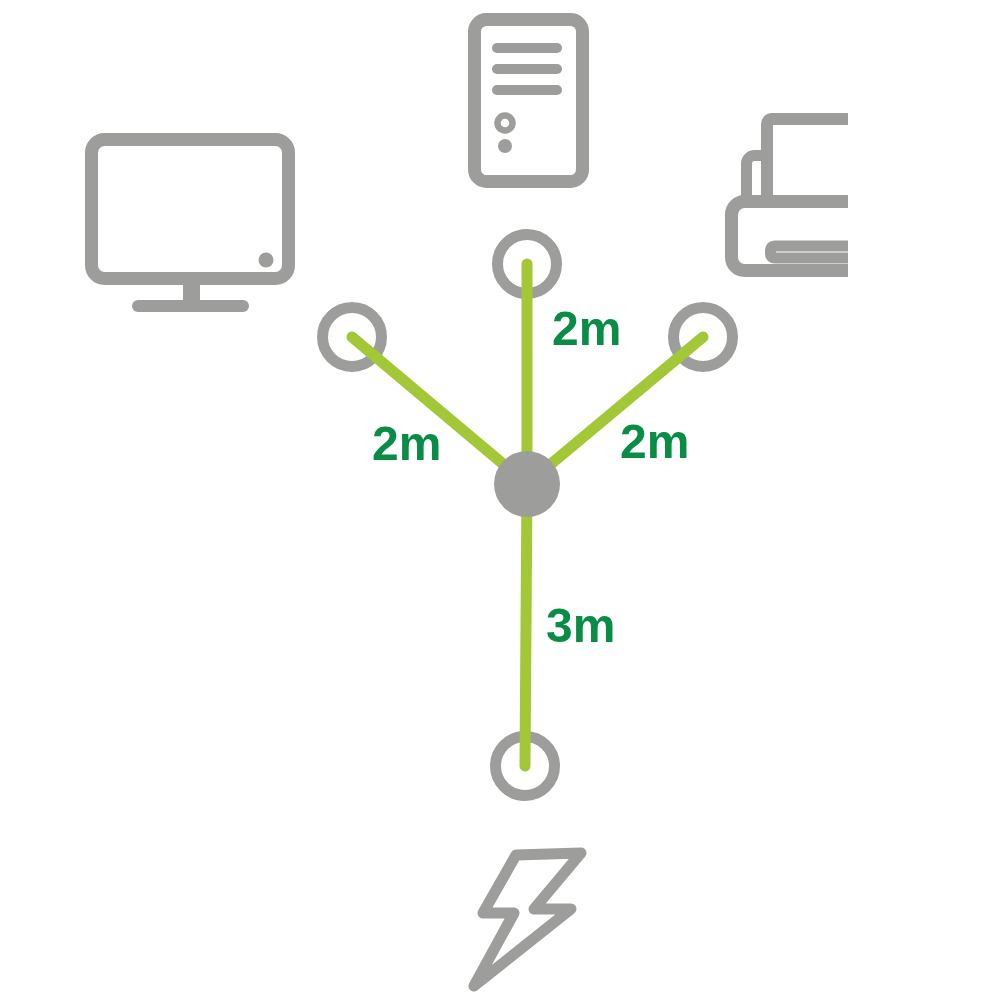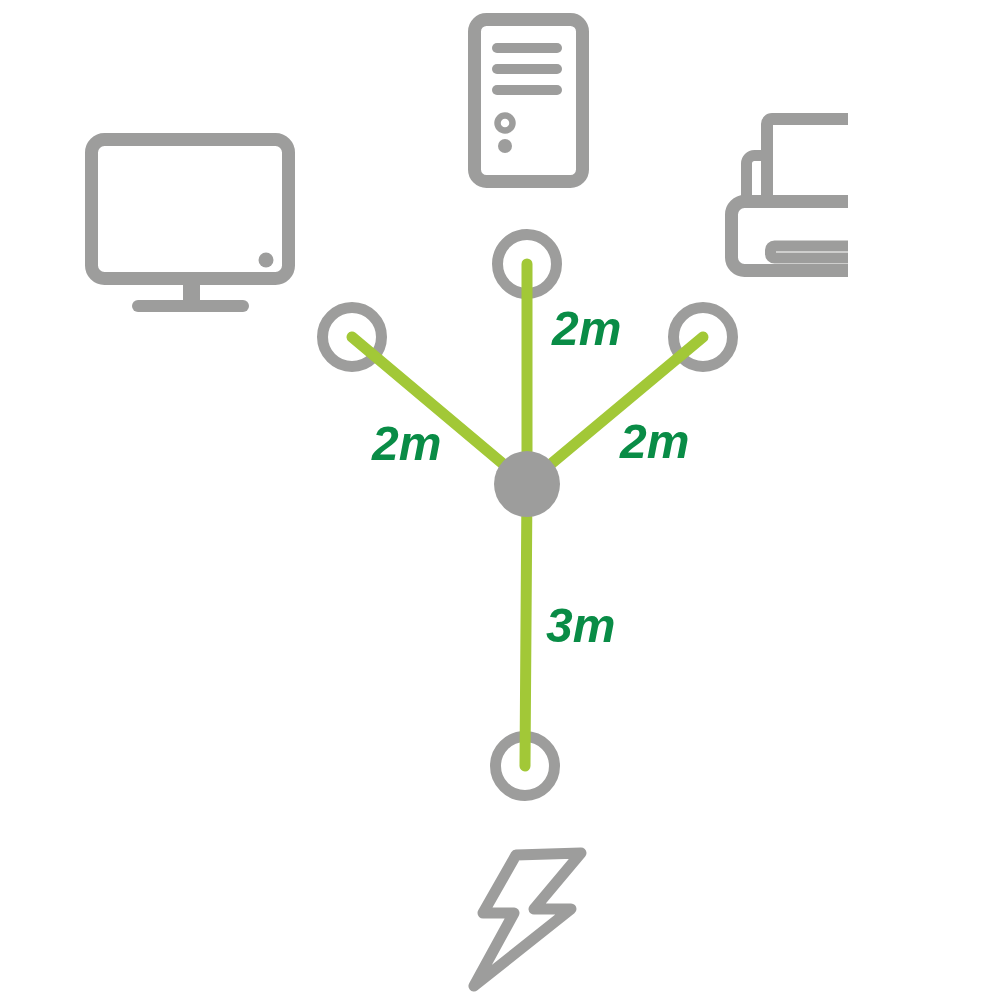--- a/index.html
+++ b/index.html
@@ -7,21 +7,20 @@
     --color-device-gray:#9d9d9c;
     --color-cable-green:#a2c837;
     --color-label-green:#098c46;
   }
   html,body{margin:0;padding:0;background:var(--color-background);}
   .stage{
     width:848px;height:1000px;
     background:var(--color-background);
     position:relative;overflow:hidden;
     font-family:"Liberation Sans",sans-serif;
-    font-style:italic;
   }
   svg{display:block;}
   .icon-outline{fill:#ffffff;stroke:var(--color-device-gray);}
   .icon-fill{fill:var(--color-device-gray);stroke:none;}
   .icon-line{stroke:var(--color-device-gray);fill:none;stroke-linecap:round;}
   .cable{stroke:var(--color-cable-green);fill:none;stroke-width:11;stroke-linecap:round;}
   .ring{fill:#ffffff;stroke:var(--color-device-gray);stroke-width:11;}
   .hub{fill:var(--color-device-gray);}
   .len-label{
     fill:var(--color-label-green);

